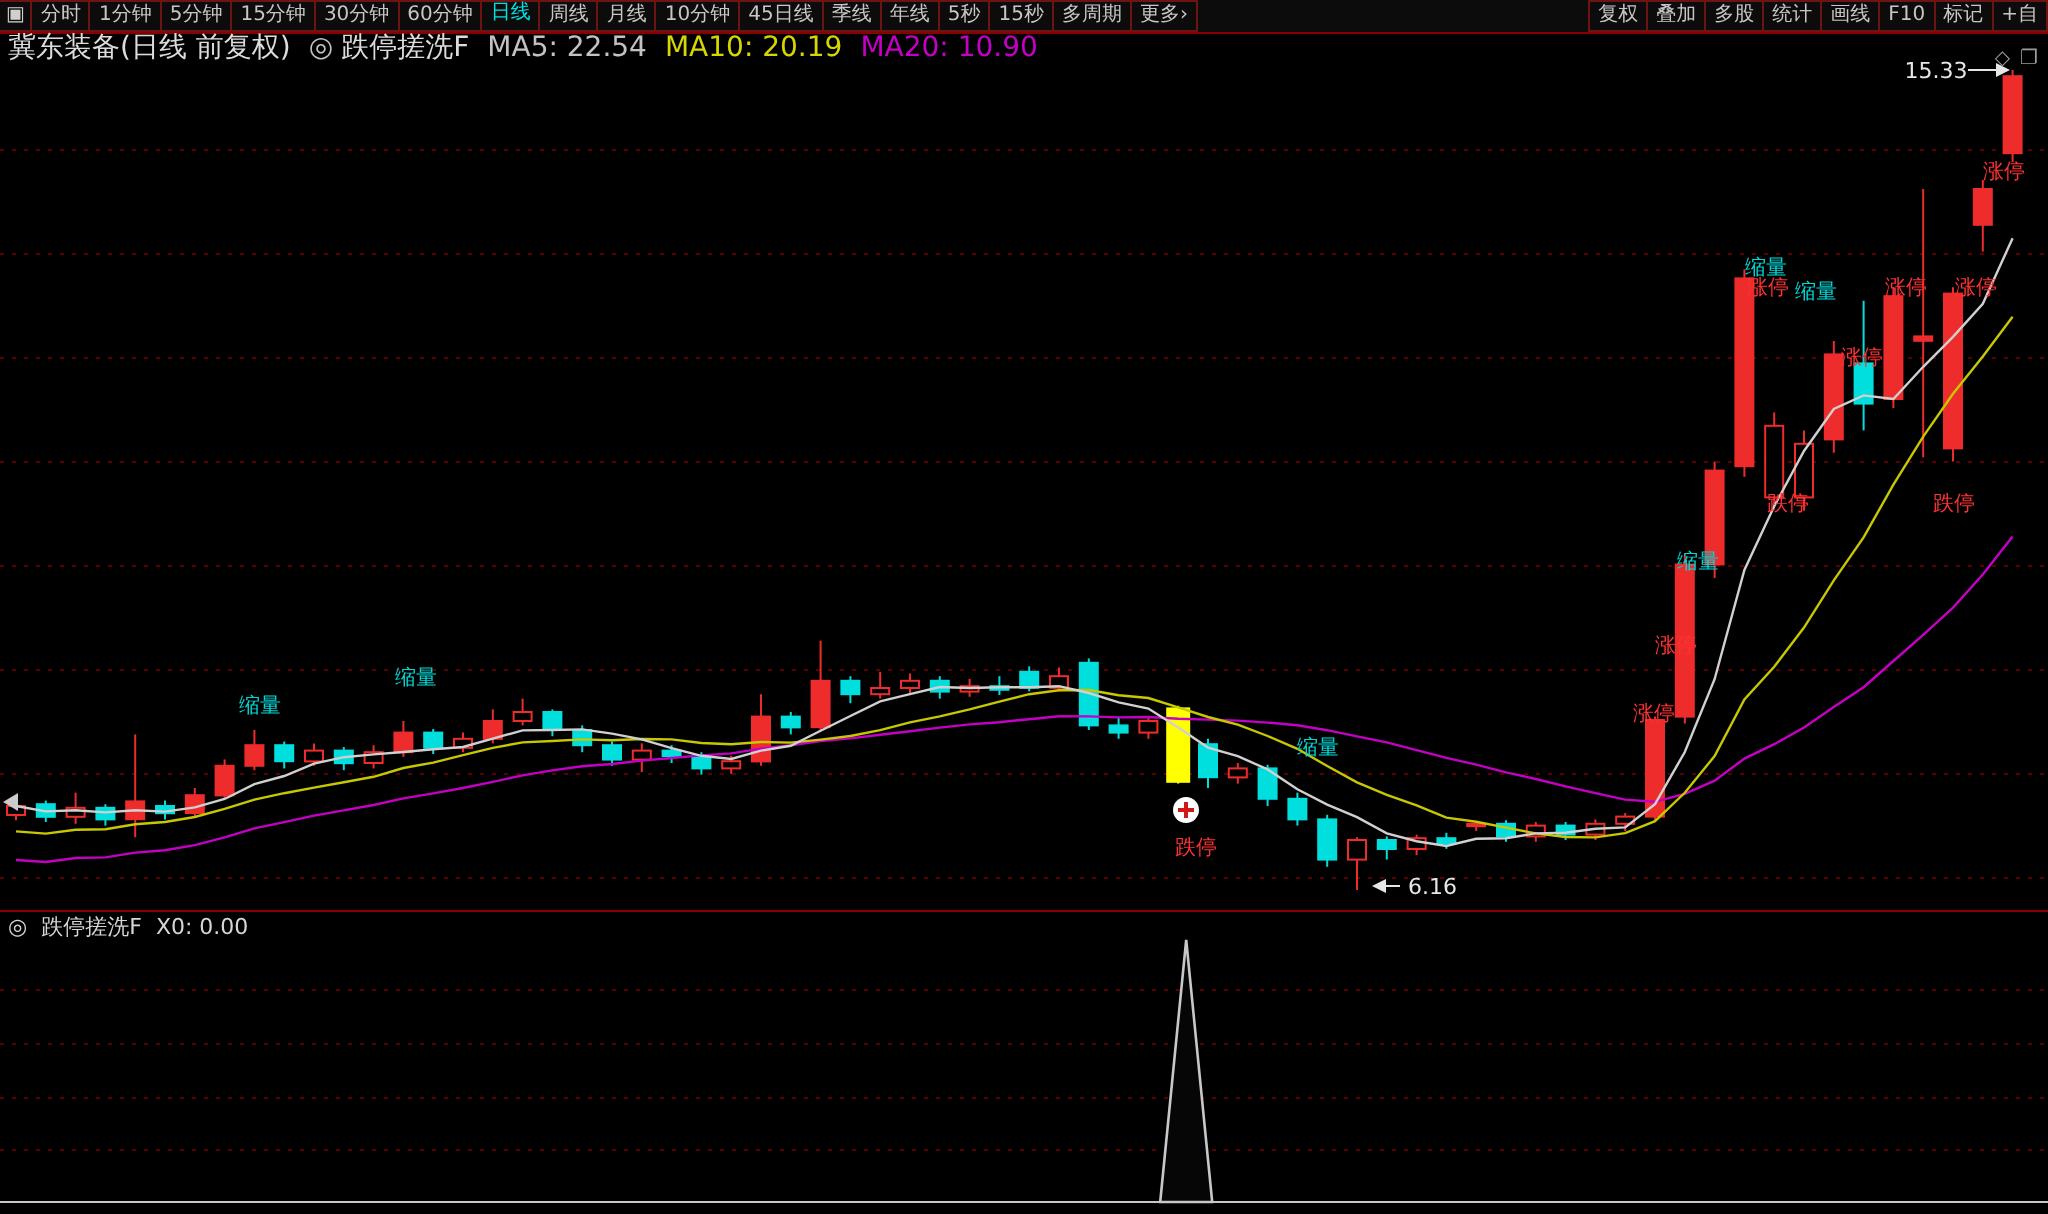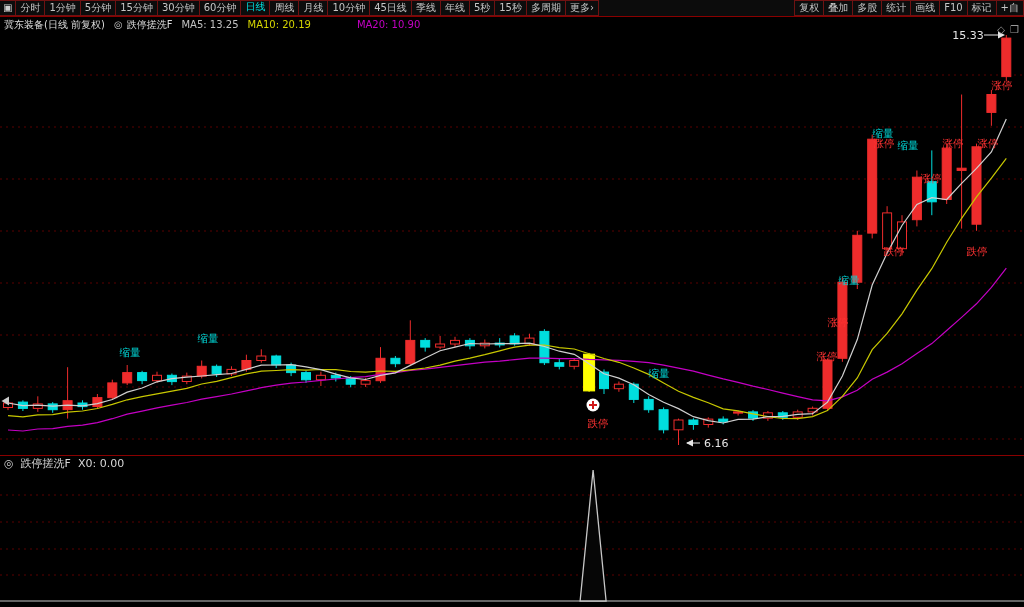--- a/index.html
+++ b/index.html
@@ -6,24 +6,24 @@
   .screen{position:relative;width:1024px;height:607px;background:#000;overflow:hidden;
           font-family:"DejaVu Sans","Liberation Sans",sans-serif;}
   svg{position:absolute;left:0;top:0;z-index:1;}
   .toolbar{position:absolute;top:0;left:0;right:0;height:16px;display:flex;align-items:stretch;
            background:#0c0c0c;border-bottom:1px solid #8a0000;z-index:3;}
   .titem{font-size:10px;line-height:14px;color:#c6c6c6;padding:0 4px;border:1px solid #6e1212;
          margin-left:-1px;white-space:nowrap;cursor:default;}
   .titem.active{color:#00e0e0;font-family:Liberation Mono, monospace;}
   .titem.icon{color:#d0d0d0;padding:0 3px;}
   .tright{margin-left:auto;display:flex;}
-  .chart-header{position:absolute;top:18px;left:4px;display:flex;gap:9px;font-size:10px;
+  .chart-header{position:absolute;top:18px;left:4px;display:flex;gap:9px;font-size:14px;
                 line-height:13px;z-index:3;white-space:nowrap;}
   .c-white{color:#dcdcdc;} .c-gray{color:#c2c2c2;} .c-yellow{color:#d6d600;}
-  .c-magenta{color:#c400c4;margin-left:37px;}
+  .c-magenta{color:#c400c4;}
   .corner-icons{position:absolute;top:24px;right:5px;display:flex;gap:5px;color:#9a9a9a;
                 font-size:10px;z-index:3;}
   .subheader{position:absolute;top:458px;left:4px;display:flex;gap:7px;font-size:11px;
              line-height:12px;color:#d6d6d6;z-index:3;white-space:nowrap;}
 </style>
 </head>
 <body>
 
 <div class="screen">
   <svg id="chart-svg" width="1024" height="607">
@@ -249,21 +249,21 @@
         <span class="titem">+自</span>
       </span>
   </div>
 
   <div class="chart-header">
     <span class="c-white">冀东装备(日线 前复权)</span>
     <span class="c-gray" style="display:flex;gap:4px">
       <span>◎</span>
       <span class="c-white">跌停搓洗F</span>
     </span>
-    <span class="c-gray">MA5: 13.25</span>
+    <span class="c-gray">MA5: 22.54</span>
     <span class="c-yellow">MA10: 20.19</span>
     <span class="c-magenta">MA20: 10.90</span>
   </div>
 
   <div class="corner-icons">
     <span>◇</span>
     <span>❐</span>
   </div>
 
   <div class="subheader">

